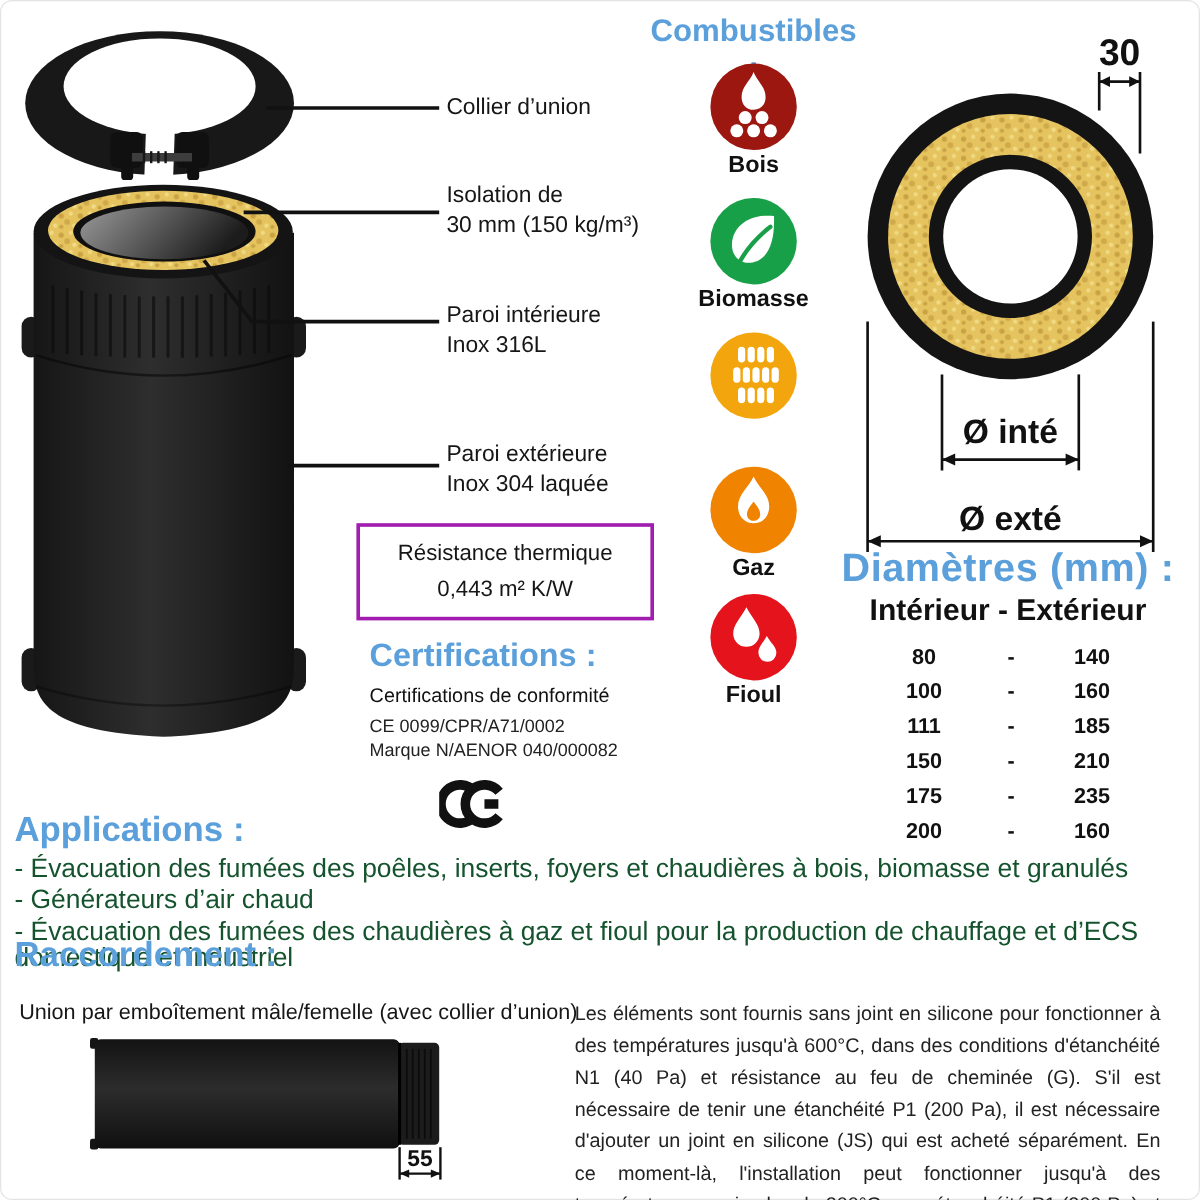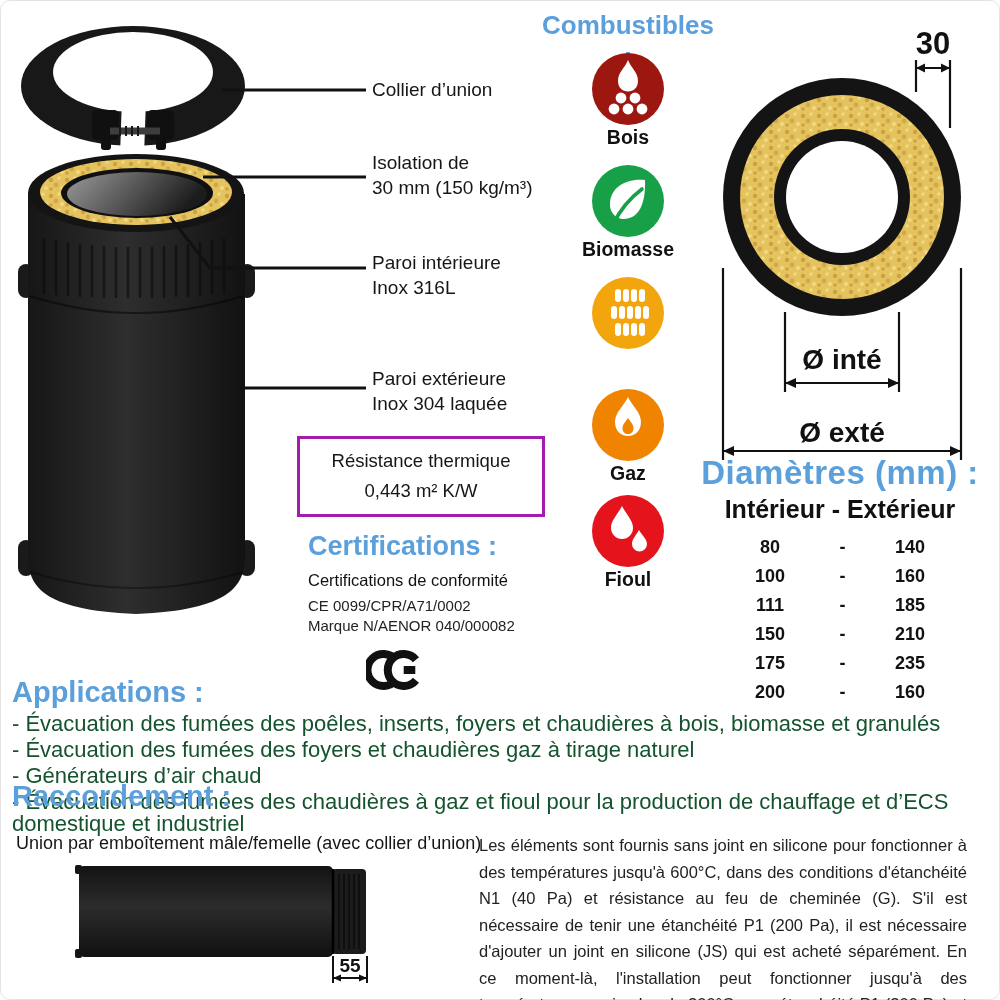--- a/index.html
+++ b/index.html
@@ -311,21 +311,20 @@
       <span class="dia-col1">200</span>
       <span class="dia-sep">-</span>
       <span class="dia-col2">160</span>
     </div>
   </div>
 </div>
 
 <div class="abs apps-block">
   <div class="h-blue apps-title">Applications :</div>
   <div class="apps-item">- Évacuation des fumées des poêles, inserts, foyers et chaudières à bois, biomasse et granulés</div>
-  <div class="apps-item">- Évacuation des fumées des foyers et chaudières gaz à tirage naturel</div>
   <div class="apps-item">- Générateurs d’air chaud</div>
   <div class="apps-item">- Évacuation des fumées des chaudières à gaz et fioul pour la production de chauffage et d’ECS domestique et industriel</div>
 </div>
 
 <div class="abs h-blue racc-title">Raccordement :</div>
 <div class="abs racc-sub">Union par emboîtement mâle/femelle (avec collier d’union)</div>
 
 <svg class="abs" style="left:55px;top:855px" width="330" height="135" viewBox="55 855 330 135">
   <defs>
     <linearGradient id="pipeGrad2" x1="0" y1="0" x2="0" y2="1">

